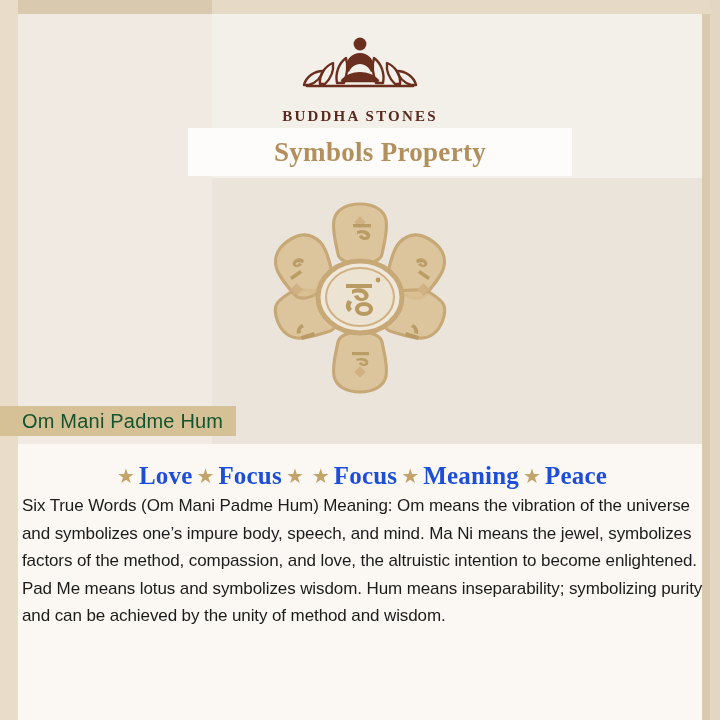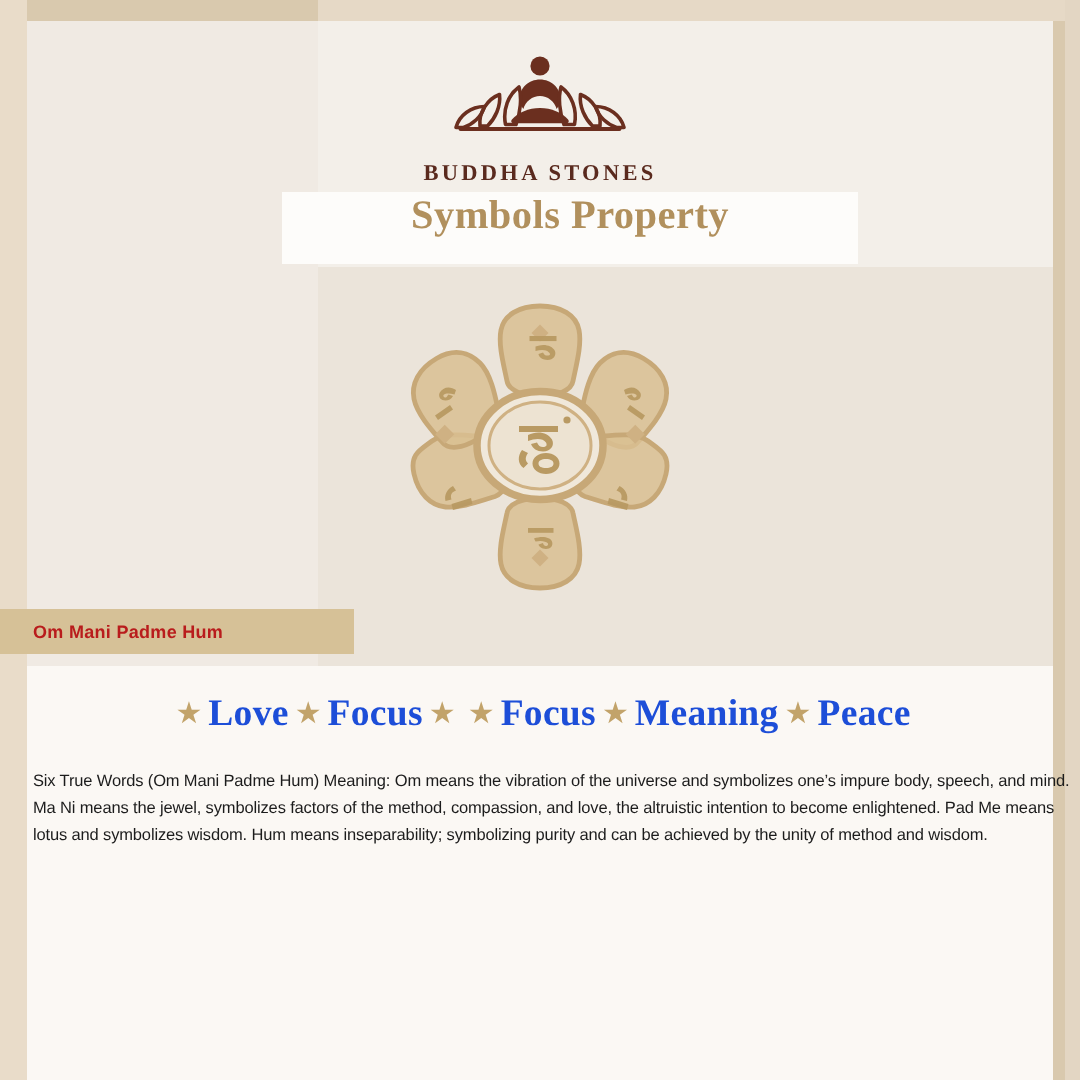--- a/index.html
+++ b/index.html
@@ -106,20 +106,21 @@
     font-family: "Liberation Serif", serif;
   }
 
   
   .title-bar {
     position: absolute;
     left: 188px; top: 128px;
     width: 384px; height: 48px;
     background: #fdfcfa;
     display: flex;
+    align-items: center;
     justify-content: center;
   }
   .title-text {
     font-family: "Liberation Serif", serif;
     font-size: 27px;
     font-weight: bold;
     color: #b1905d;
     letter-spacing: 0.3px;
   }
 
@@ -134,23 +135,23 @@
   .tag {
     position: absolute;
     left: 0; top: 406px;
     width: 236px; height: 30px;
     background: #d6c197;
     display: flex;
     align-items: center;
     padding-left: 22px;
   }
   .tag-text {
-    color: #b91c1c;
-    font-size: 12px;
-    font-weight: bold;
+    color: #14532d;
+    font-size: 20px;
+    font-weight: normal;
     letter-spacing: 0.2px;
   }
 
   
   .stars-row {
     position: absolute;
     left: 18px; top: 462px;
     width: 684px;
     display: flex;
     align-items: center;
@@ -167,23 +168,23 @@
     font-family: "Liberation Serif", serif;
     font-size: 25px;
     font-weight: bold;
     color: #1d4ed8;
     letter-spacing: 0.2px;
   }
 
   
   .body-copy {
     position: absolute;
-    left: 22px; top: 513px;
+    left: 22px; top: 492px;
     width: 692px;
-    font-size: 11px;
+    font-size: 17px;
     line-height: 1.62;
     color: #1c1c1c;
     letter-spacing: -0.1px;
   }
   .body-copy p { margin: 0; }
 </style>
 </head>
 <body>
 
 <div class="page">

